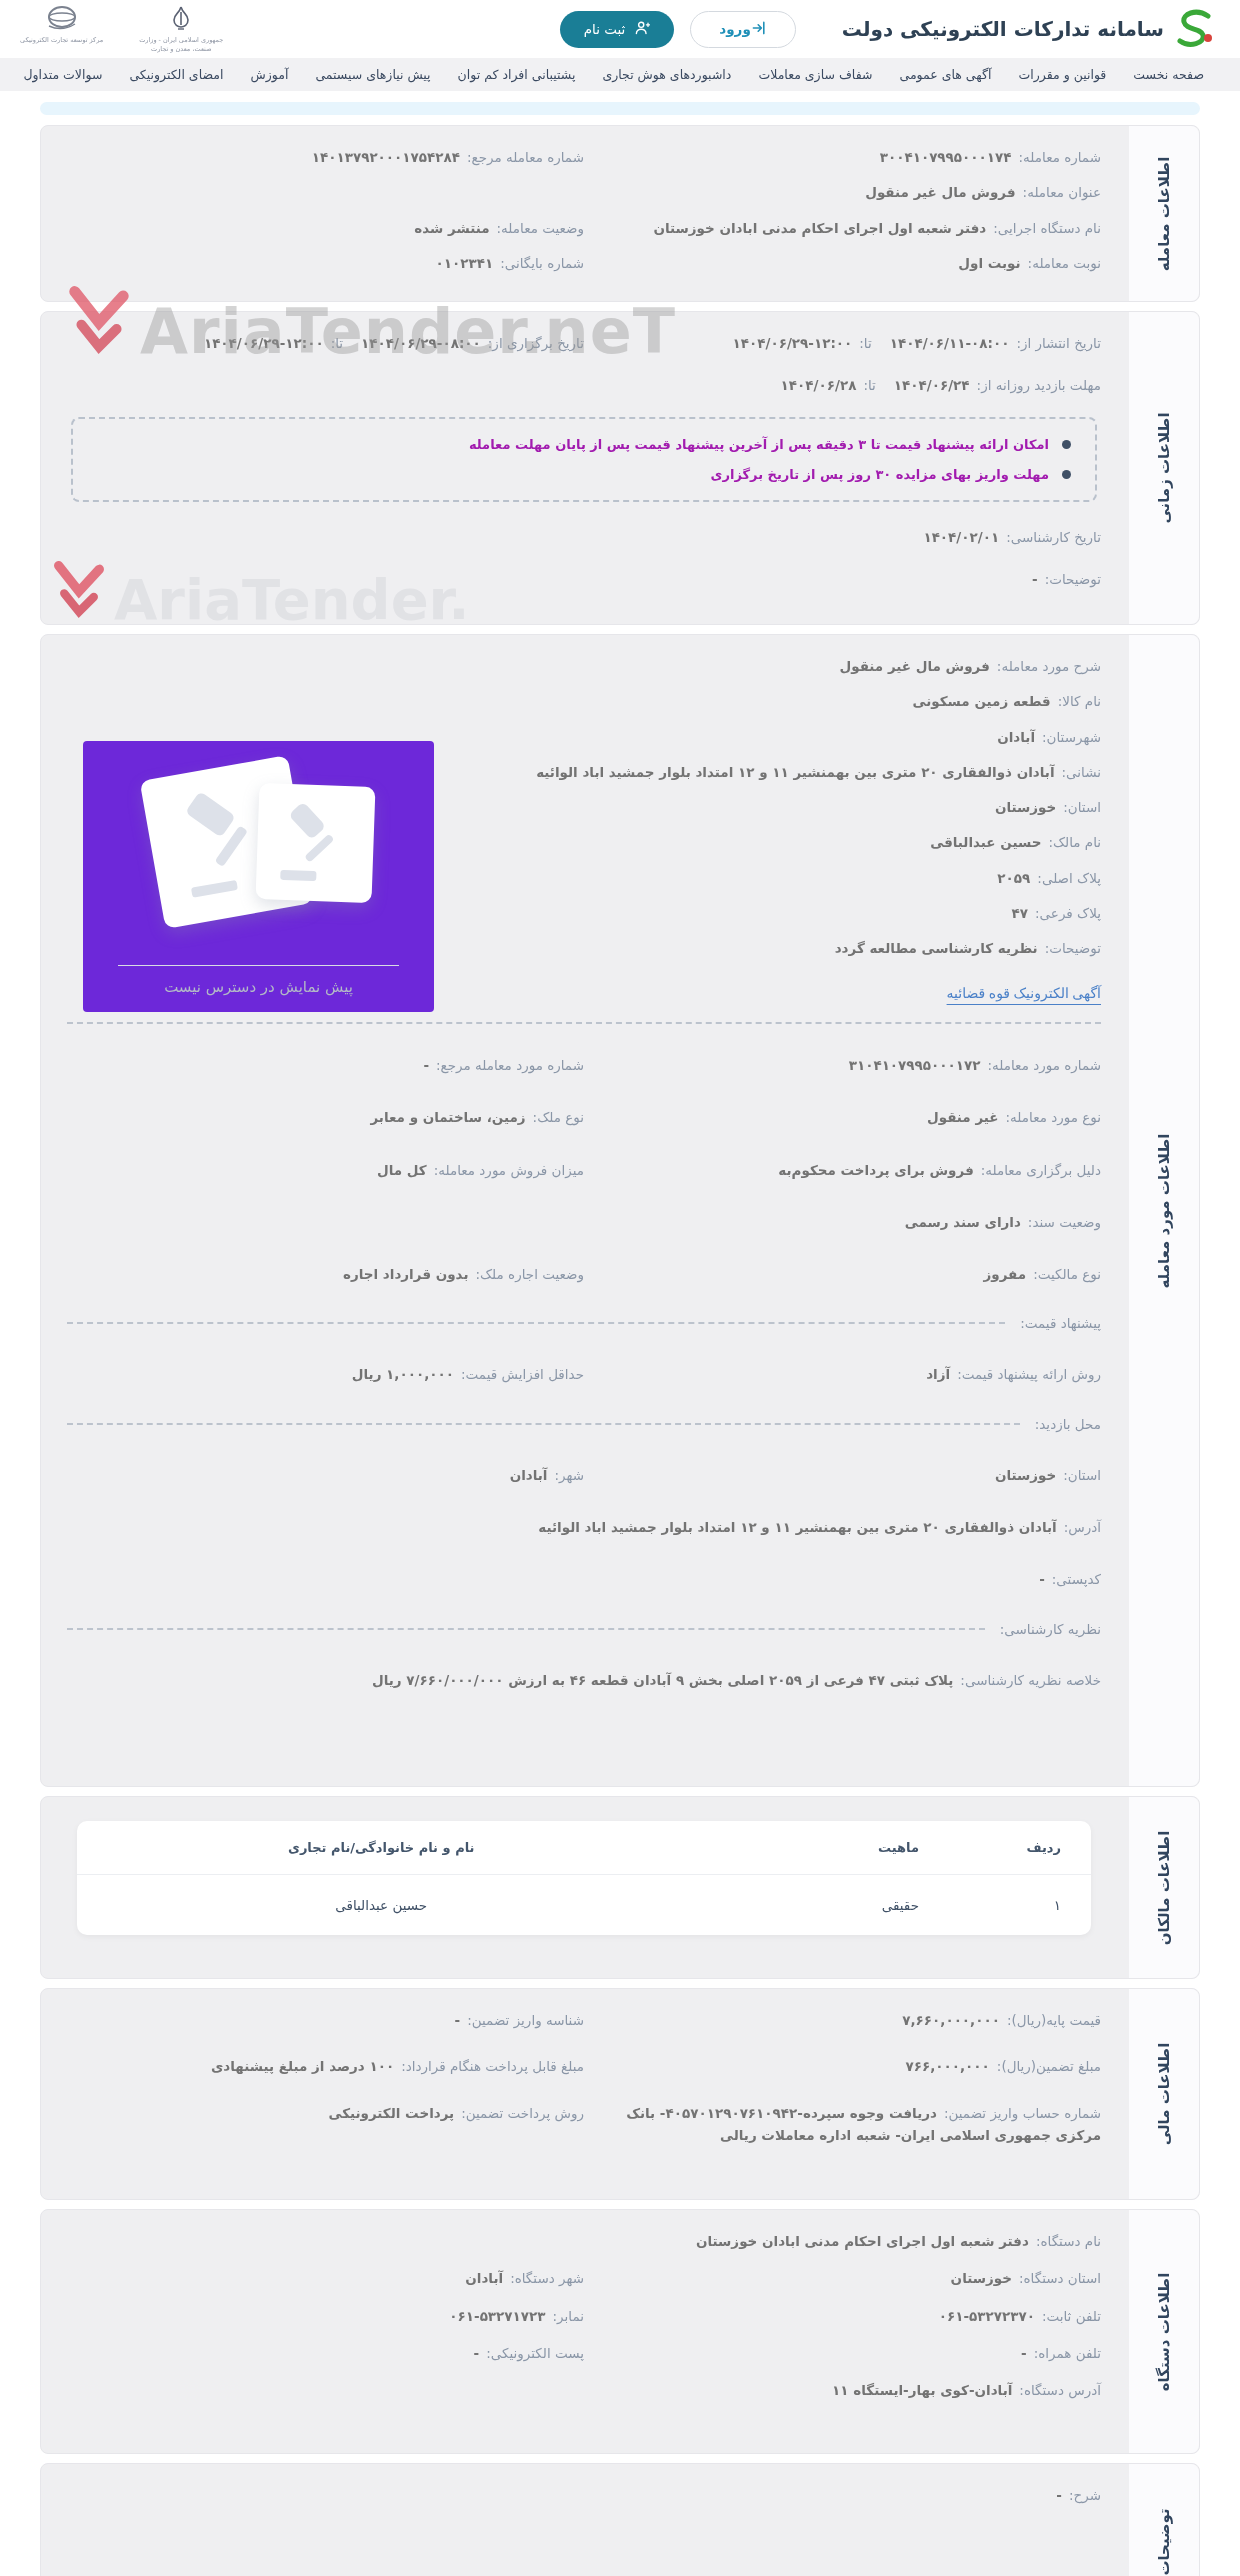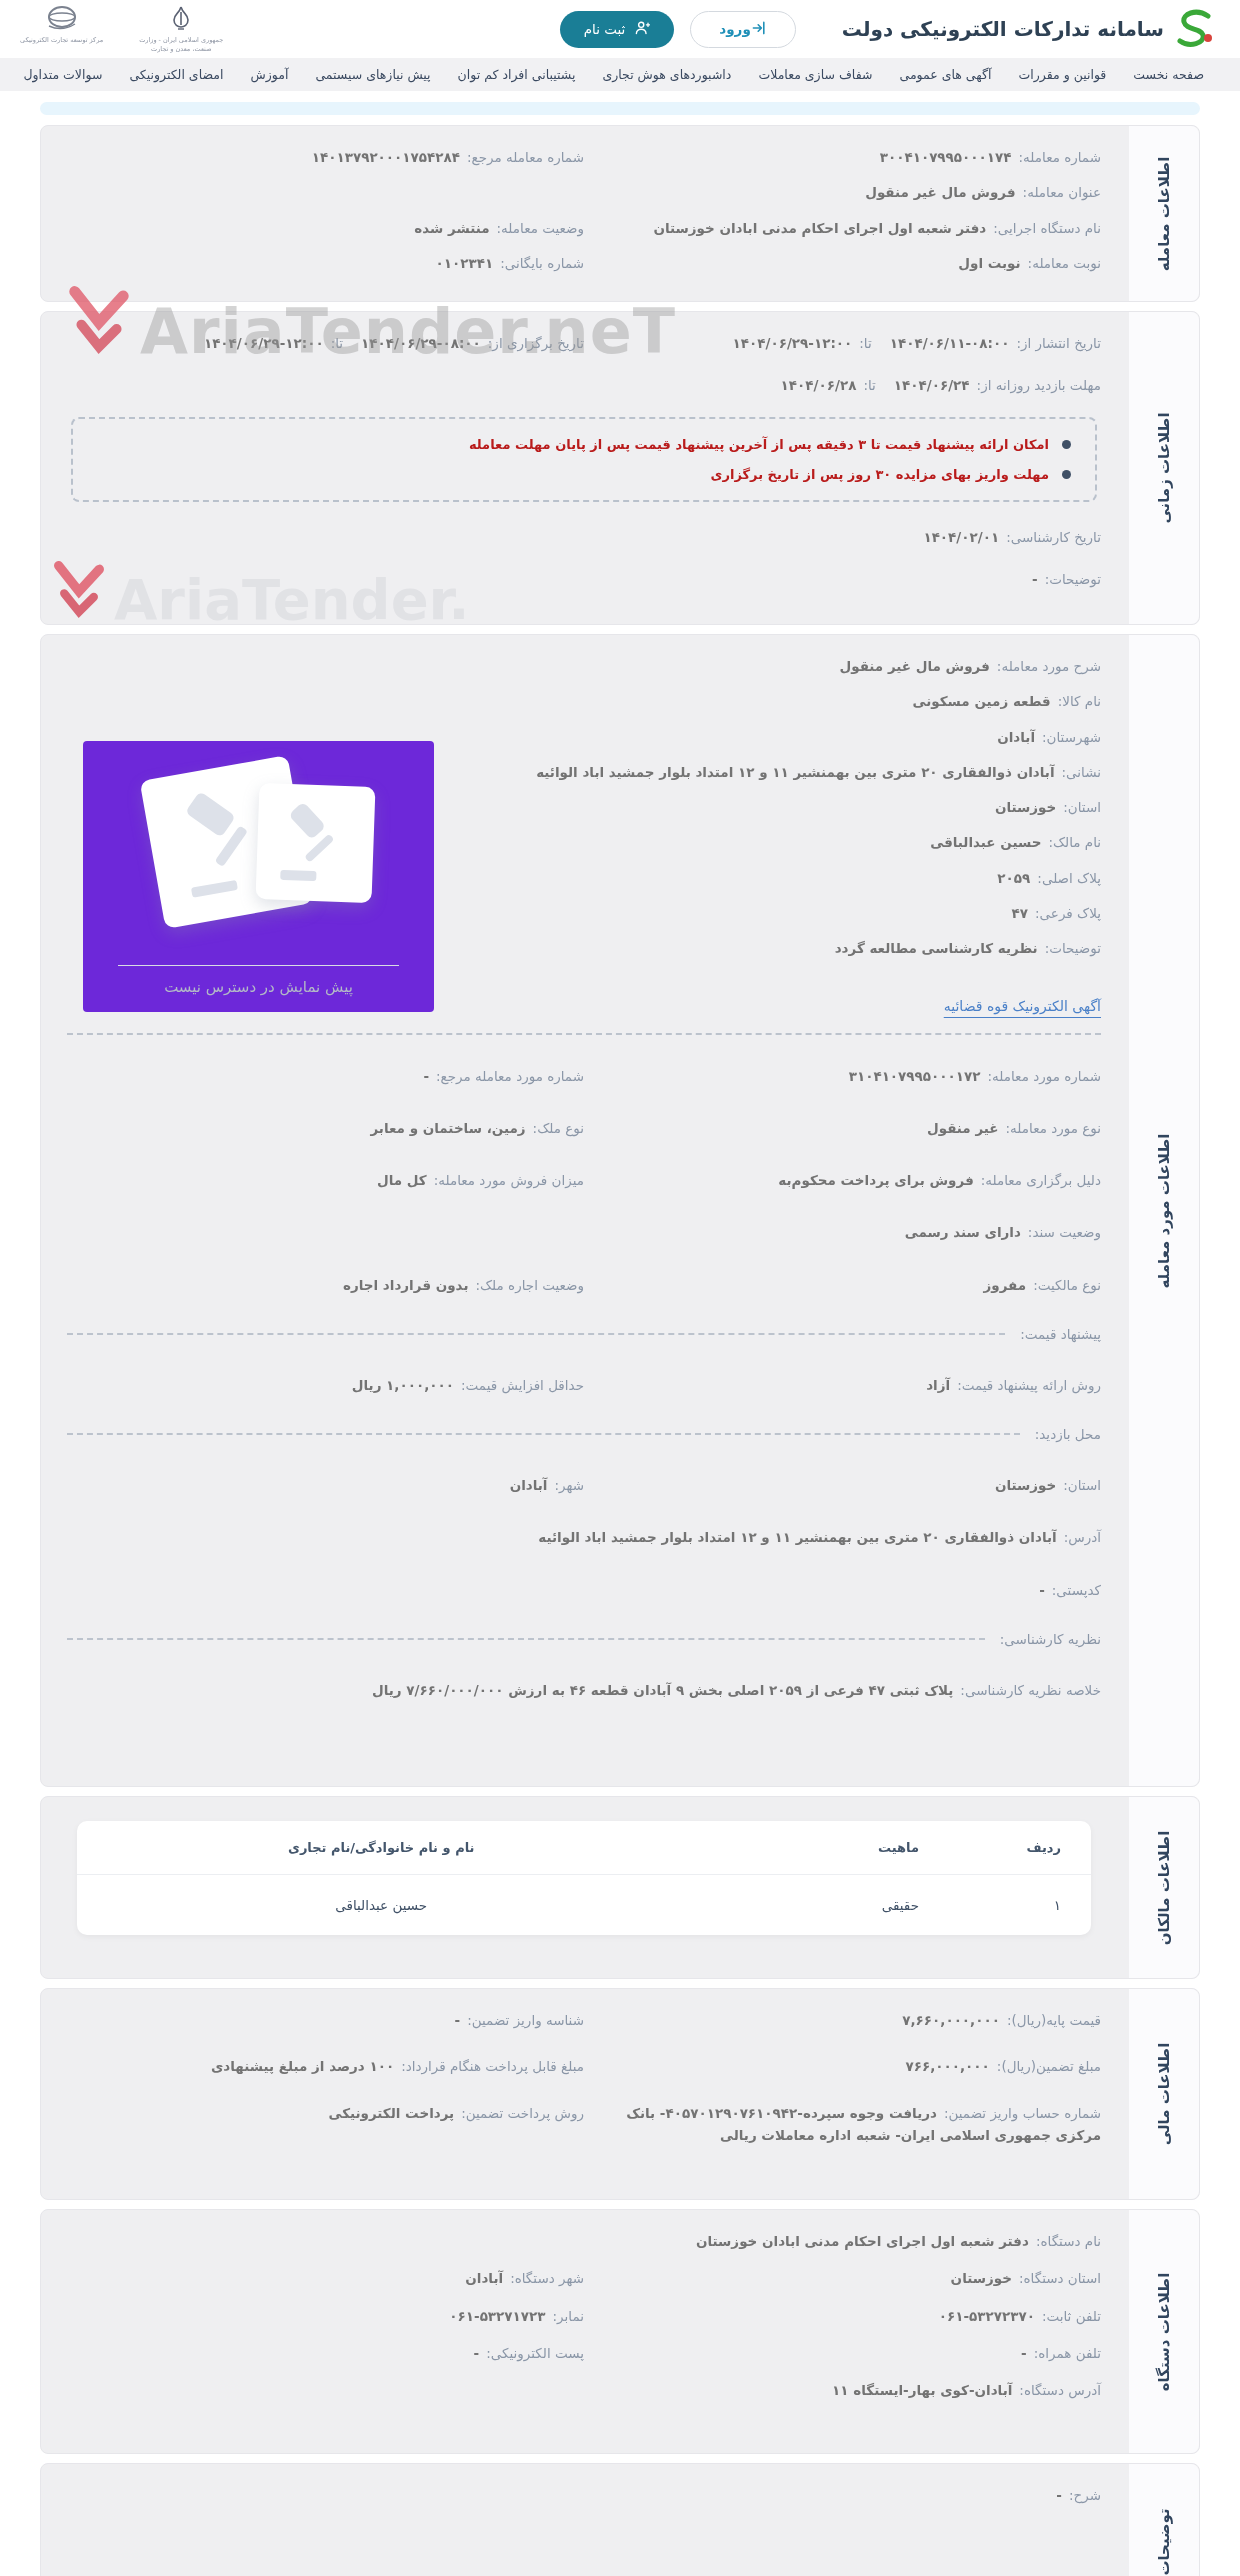--- a/index.html
+++ b/index.html
@@ -48,31 +48,31 @@
   .lb.l2 { margin-right: 18px; }
   .val { color: #737373; font-weight: 600; unicode-bidi: plaintext; }
   .card-0 .row { margin-bottom: 13px; }
   .card-1 .row { margin-bottom: 20px; }
   .card-2 .body > .row { margin-bottom: 30px; }
   .card-2 .media .row { margin-bottom: 13px; }
   .card-4 .row { margin-bottom: 24px; }
   .card-5 .row { margin-bottom: 15px; }
   
   .dbox { border: 2px dashed #b9c1cc; border-radius: 8px; padding: 18px 24px; margin: 2px 4px 24px; }
-  .bl { display: flex; align-items: center; color: #b91c1c; font-weight: 700; font-size: 13px; margin-bottom: 15px; }
+  .bl { display: flex; align-items: center; color: #a21caf; font-weight: 700; font-size: 13px; margin-bottom: 15px; }
   .bl:last-child { margin-bottom: 0; }
   .dot { width: 9px; height: 9px; border-radius: 50%; background: #3f5066; margin-left: 13px; flex: none; }
   .dl { display: flex; align-items: center; margin-bottom: 32px; font-size: 13.5px; }
   .dl .lb { flex: none; }
   .dl .line { flex: 1; border-top: 2px dashed #bcc3cd; margin-right: 8px; }
   .dline { border-top: 2px dashed #bcc3cd; margin: 2px 0 30px; }
   
   .media { display: flex; align-items: flex-start; margin-bottom: 10px; }
   .media-rows { flex: 1; min-width: 0; }
-  .linkrow { margin: 36px 0 8px; }
+  .linkrow { margin: 24px 0 8px; font-family: Liberation Serif, serif; }
   .jlink { color: #4a80c8; font-size: 14px; text-decoration: underline; text-underline-offset: 6px; cursor: pointer; }
   .ph-wrap { width: 367px; flex: none; margin-top: 86px; }
   .ph { background: #6d28d9; border-radius: 4px; width: 351px; height: 271px; position: relative;
     display: flex; flex-direction: column; align-items: center; justify-content: flex-end; padding-bottom: 16px; }
   .ph-line { width: 80%; border-top: 1px solid #d9dce3; margin-bottom: 12px; }
   .ph-cap { color: #b3bac6; font-size: 15px; }
   .gavel-area { position: absolute; top: 14px; left: 50%; transform: translateX(-50%); width: 239px; height: 174px; }
   .gcard { position: absolute; background: #fff; border-radius: 10px; box-shadow: 0 6px 16px rgba(140,150,170,.28); }
   .g1 { width: 150px; height: 150px; left: 12px; top: 12px; transform: rotate(-10deg); }
   .g2 { width: 116px; height: 116px; left: 118px; top: 30px; transform: rotate(2deg); }

